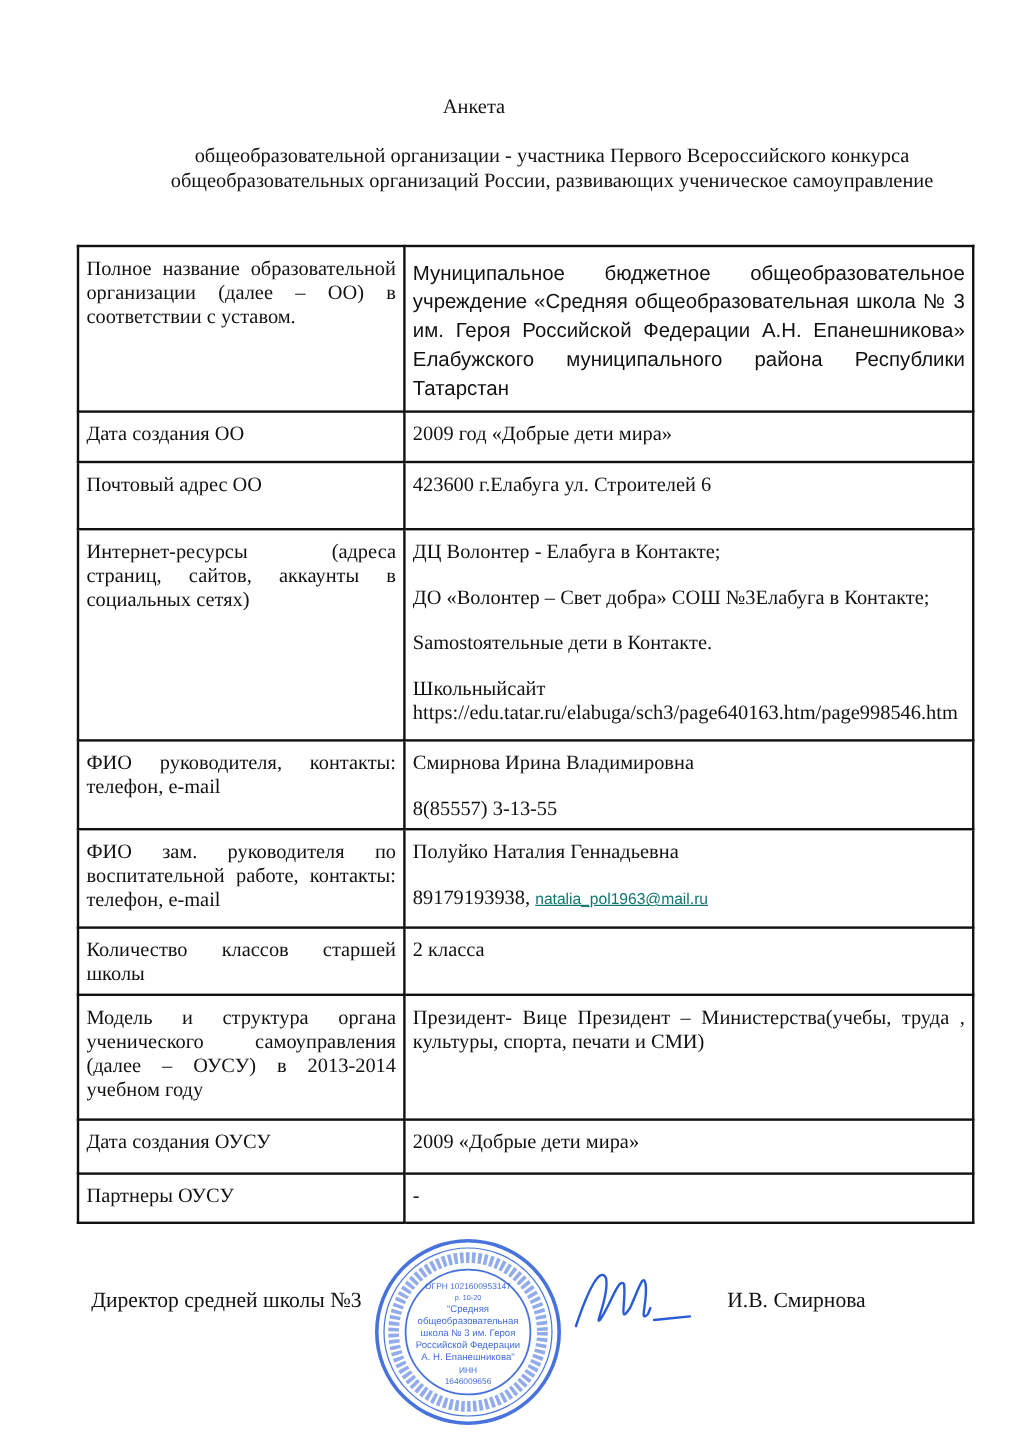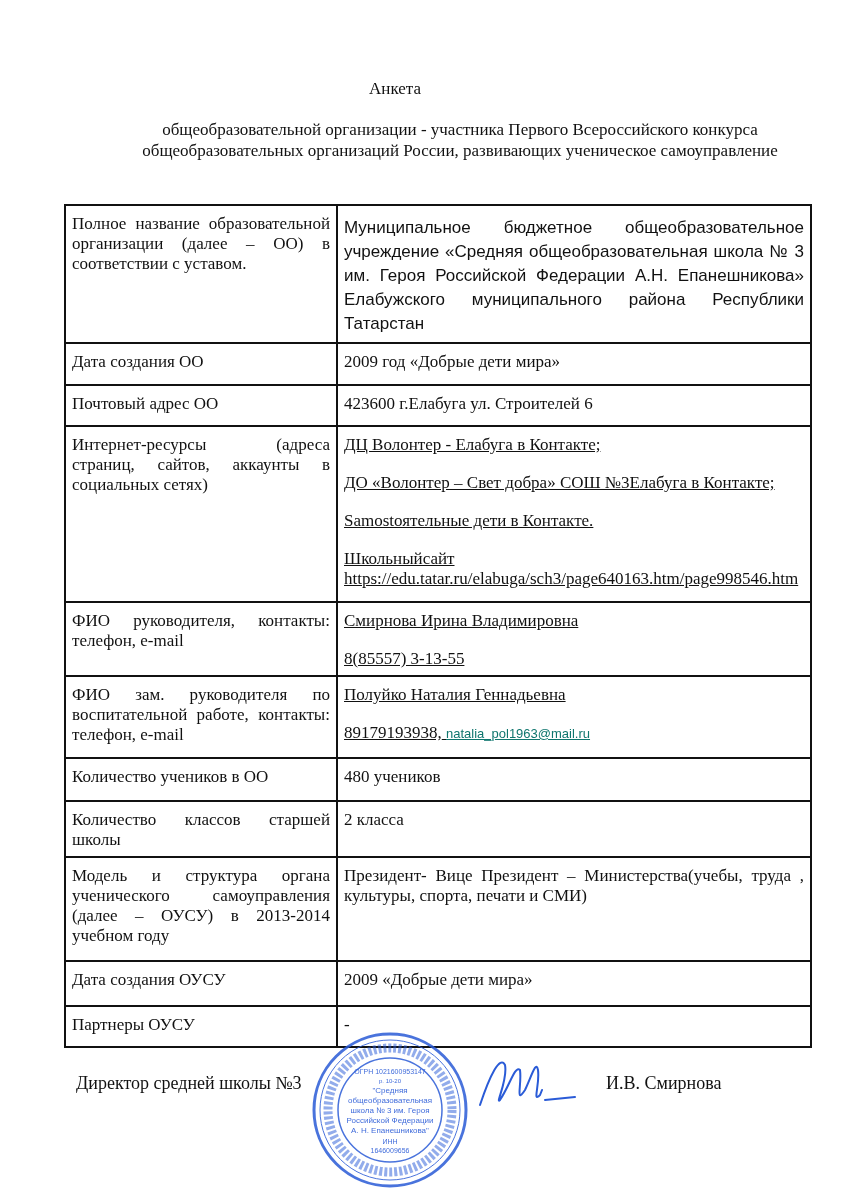--- a/index.html
+++ b/index.html
@@ -22,21 +22,21 @@
   }
   td.label {
     width: 258px; font-size: 17px; line-height: 20px; text-align: justify;
   }
   td.value { font-size: 17px; line-height: 20px; }
   td.value.sans {
     font-family: "Liberation Sans", sans-serif; font-size: 17px; line-height: 24px;
     text-align: justify; padding-top: 10px;
   }
   .small { font-size: 14px; }
-  .p { margin: 0; text-decoration: underline; }
+  .p { margin: 0; }
   .gap { height: 18px; }
   a.mail { color: #0f766e; text-decoration: underline; font-family: "Liberation Sans", sans-serif; font-size: 13px; margin-top: 40px; }
   .footer-left { position: absolute; left: 76px; top: 1073px; font-size: 18px; }
   .footer-right { position: absolute; left: 606px; top: 1073px; font-size: 18px; }
   .stamp {
     position: absolute; left: 310px; top: 1030px; width: 160px; height: 160px;
   }
   .signature { position: absolute; left: 470px; top: 1045px; width: 110px; height: 80px; }
 </style>
 </head>
@@ -48,21 +48,21 @@
 <table class="form">
   <tbody>
       <tr style="height:137px;">
     <td class="label">Полное название образовательной организации (далее – ОО) в соответствии с уставом.</td>
     <td class="value sans">Муниципальное бюджетное общеобразовательное учреждение «Средняя общеобразовательная школа № 3 им. Героя Российской Федерации А.Н. Епанешникова» Елабужского муниципального района Республики Татарстан</td>
   </tr>
   <tr style="height:42px;">
     <td class="label">Дата создания ОО</td>
     <td class="value">2009 год «Добрые дети мира»</td>
   </tr>
-  <tr style="height:41px;">
+  <tr style="height:56px;">
     <td class="label">Почтовый адрес ОО</td>
     <td class="value">423600 г.Елабуга ул. Строителей 6</td>
   </tr>
   <tr style="height:176px;margin-left:16px;">
     <td class="label">Интернет-ресурсы (адреса страниц, сайтов, аккаунты в социальных сетях)</td>
     <td class="value small">
       <p class="p">ДЦ Волонтер -  Елабуга в Контакте;</p>
       <div class="gap"></div>
       <p class="p">ДО «Волонтер – Свет добра» СОШ №3Елабуга в Контакте;</p>
       <div class="gap"></div>
@@ -80,24 +80,20 @@
       <p class="p">8(85557) 3-13-55</p>
     </td>
   </tr>
   <tr style="height:82px;">
     <td class="label">ФИО зам. руководителя по воспитательной работе, контакты: телефон, e-mail</td>
     <td class="value small">
       <p class="p">Полуйко Наталия Геннадьевна</p>
       <div class="gap"></div>
       <p class="p"><span>89179193938,</span> <a class="mail">natalia_pol1963@mail.ru</a></p>
     </td>
-  </tr>
-  <tr style="height:43px;">
-    <td class="label">Количество учеников в ОО</td>
-    <td class="value small">480 учеников</td>
   </tr>
   <tr style="height:55px;margin-left:20px;">
     <td class="label">Количество классов старшей школы</td>
     <td class="value small">2 класса</td>
   </tr>
   <tr style="height:104px;">
     <td class="label">Модель и структура органа ученического самоуправления (далее – ОУСУ) в 2013-2014 учебном году</td>
     <td class="value small" style="text-align:justify;">Президент- Вице Президент – Министерства(учебы, труда , культуры, спорта, печати и СМИ)</td>
   </tr>
   <tr style="height:45px;">

